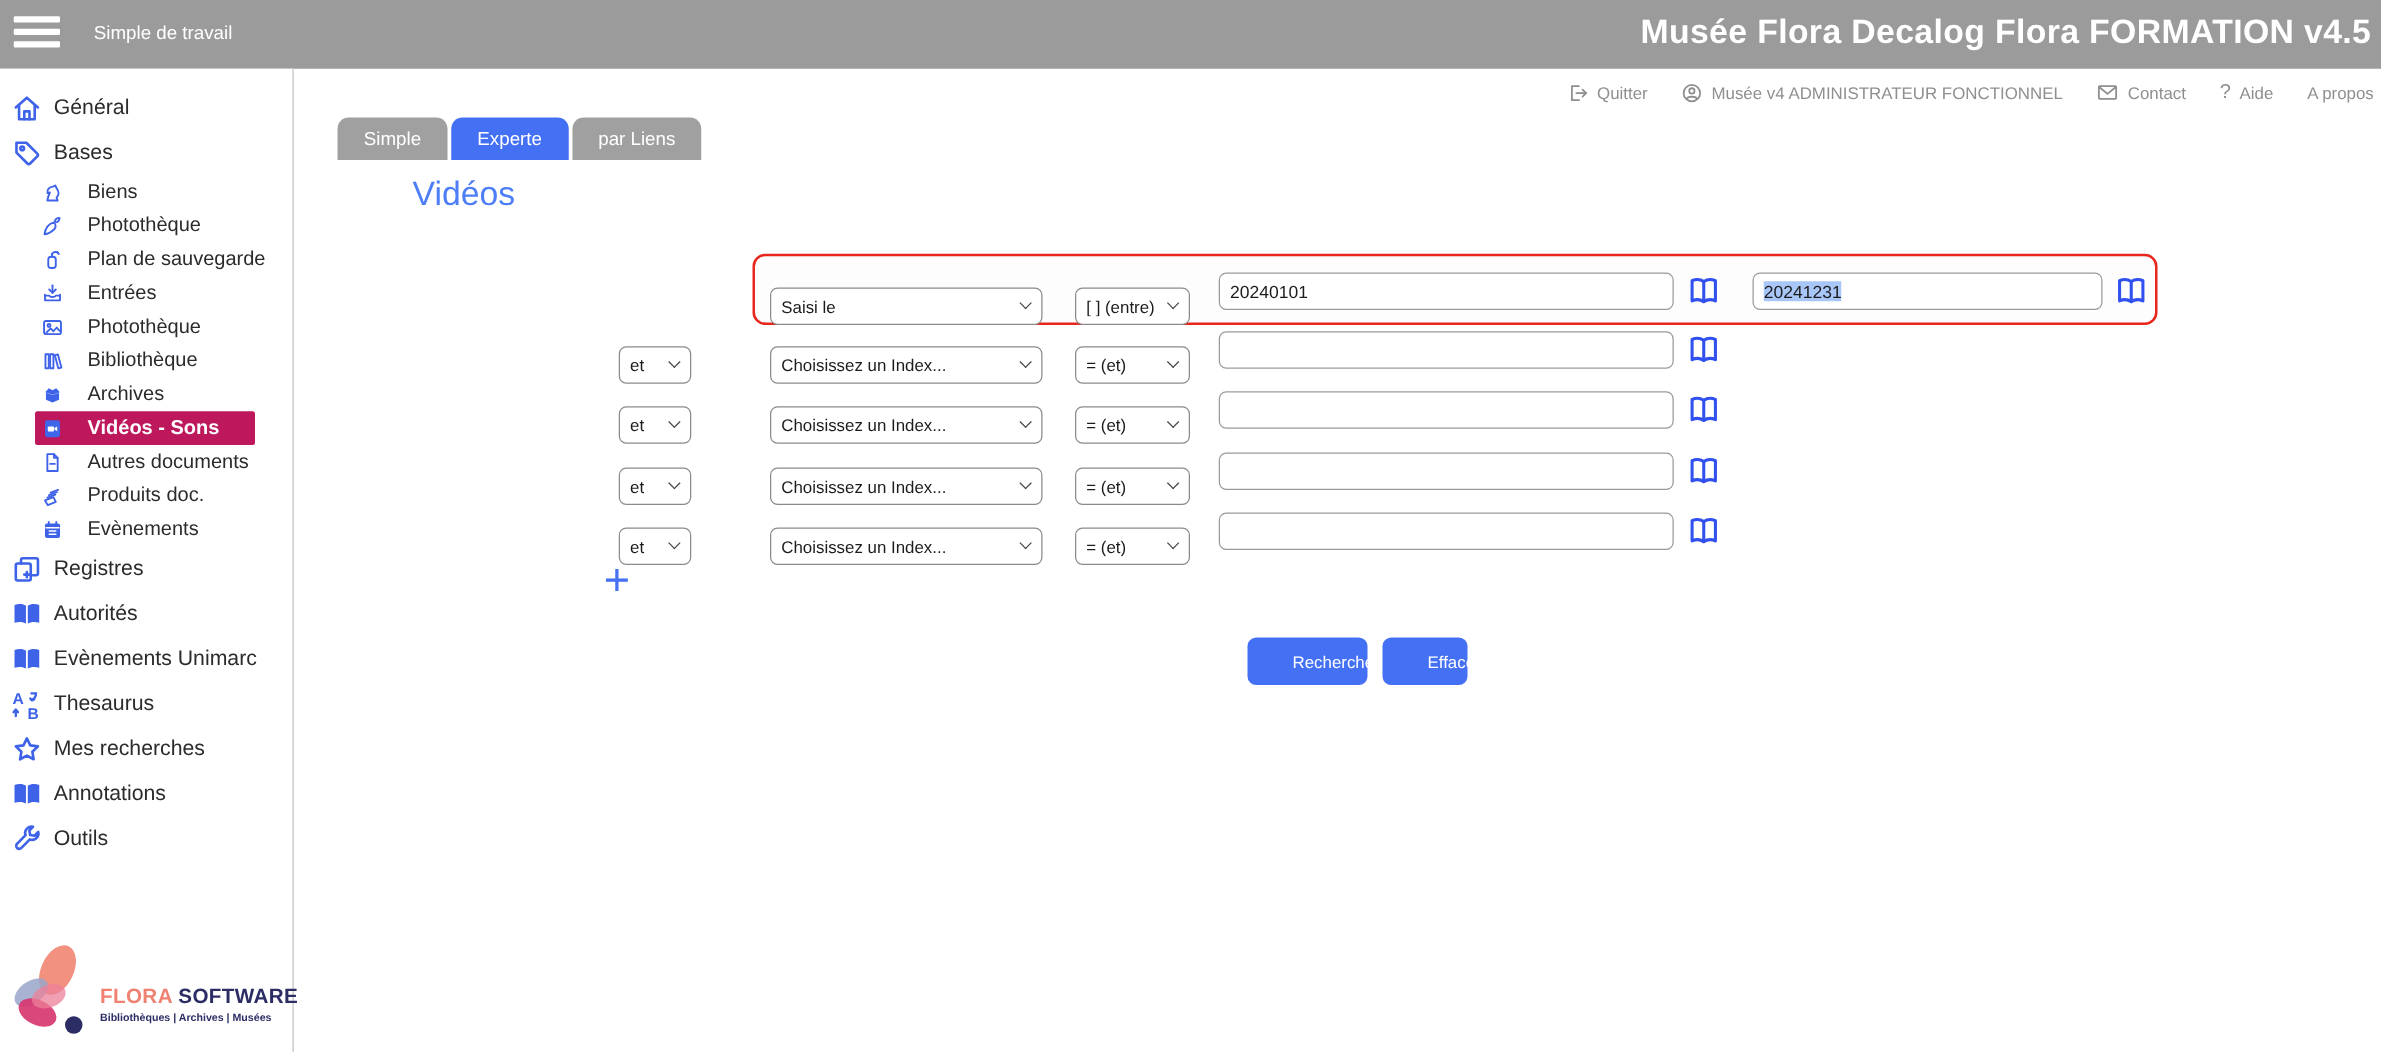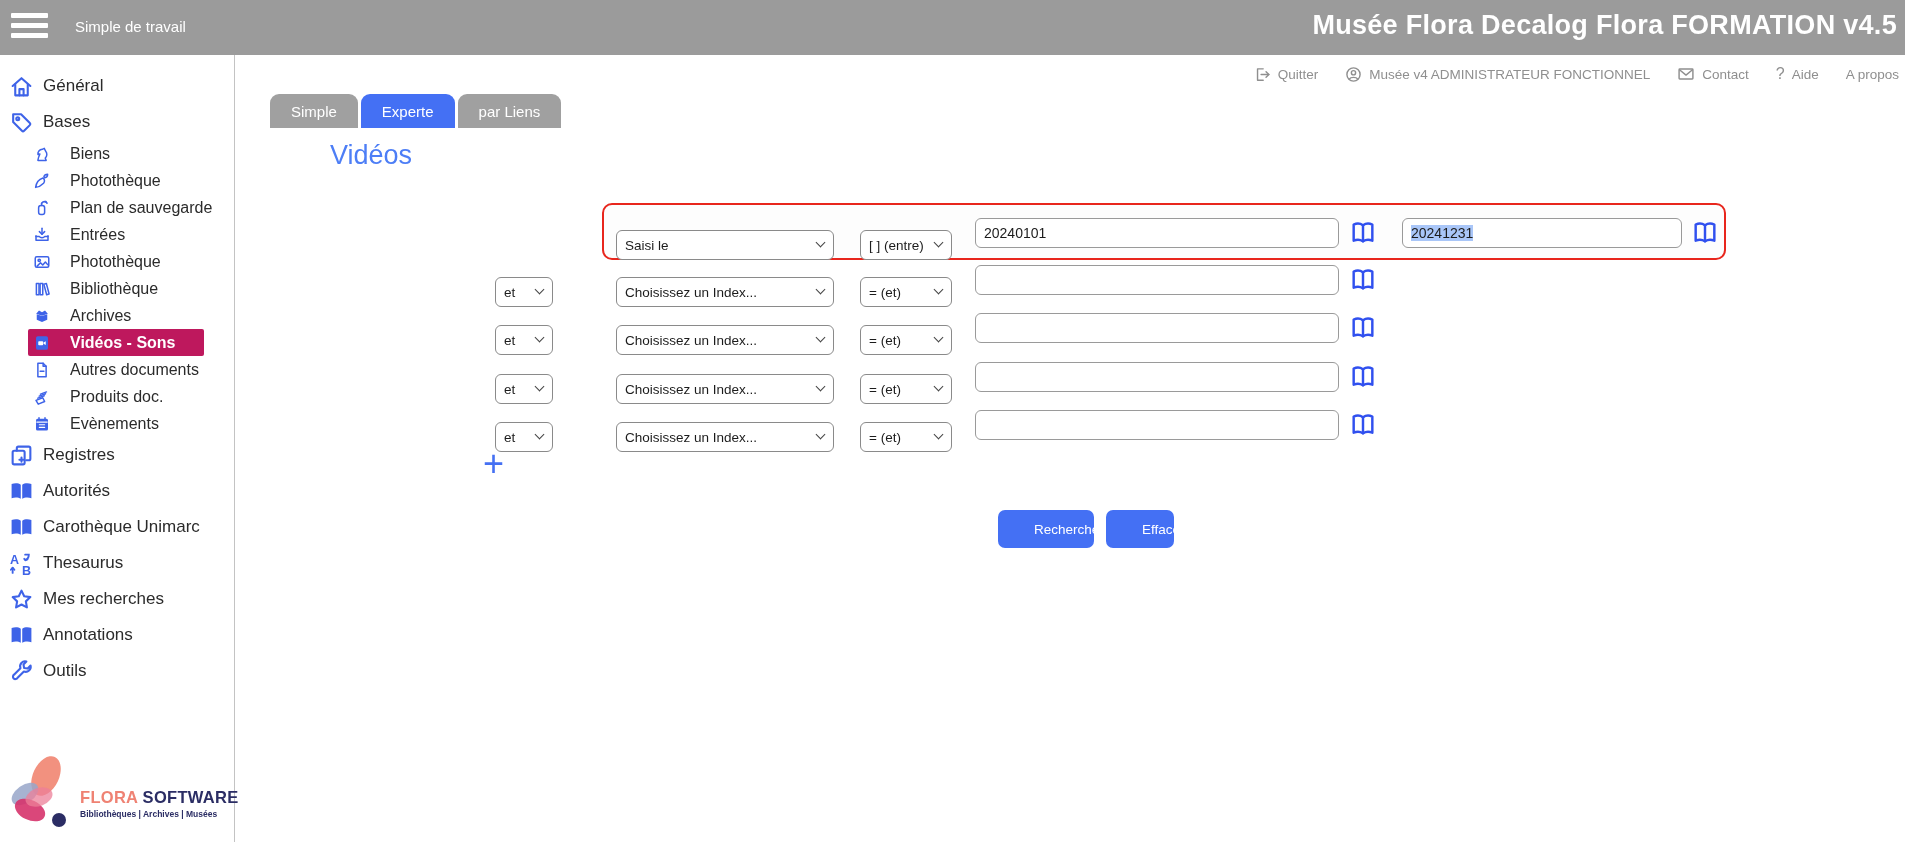--- a/index.html
+++ b/index.html
@@ -304,21 +304,21 @@
       <span class="slab">Autorités</span>
     </div>
 
     <div class="snav l1">
       <span class="sic">
           <svg viewBox="0 0 24 24" fill="#3e63e8" stroke="none">
             <path d="M2.5 4.8C5.5 3.6 9 3.7 11.3 5.4V19c-2.3-1.5-5.8-1.6-8.8-.5Z"></path>
             <path d="M21.5 4.8C18.5 3.6 15 3.7 12.7 5.4V19c2.3-1.5 5.8-1.6 8.8-.5Z"></path>
           </svg>
         </span>
-      <span class="slab">Carothèque Unimarc</span>
+      <span class="slab">Evènements Unimarc</span>
     </div>
 
     <div class="snav l1">
       <span class="sic">
           <svg viewBox="0 0 24 24">
             <text x="1" y="12" font-size="12" font-weight="bold" fill="#3e63e8" font-family="sans-serif">A</text>
             <text x="12.5" y="23" font-size="12" font-weight="bold" fill="#3e63e8" font-family="sans-serif">B</text>
             <path d="M15.5 3.5h3.5c0 3-1.5 4.5-3.5 5" fill="none" stroke="#3e63e8" stroke-width="1.8" stroke-linecap="round"></path>
             <path d="m14.6 7.5 1.4 1.4 1.7-.8" fill="none" stroke="#3e63e8" stroke-width="1.8" stroke-linecap="round" stroke-linejoin="round"></path>
             <path d="M3.5 21v-4.5" fill="none" stroke="#3e63e8" stroke-width="1.8" stroke-linecap="round"></path>

